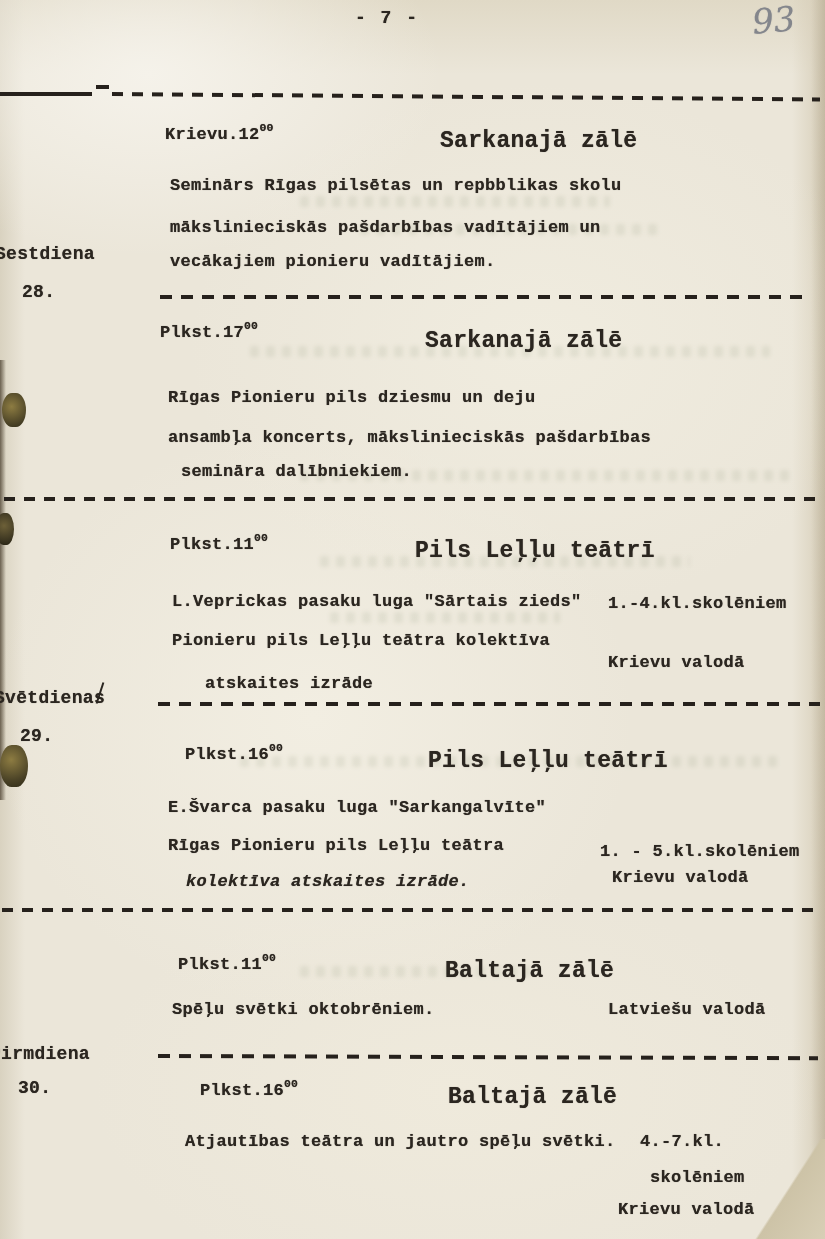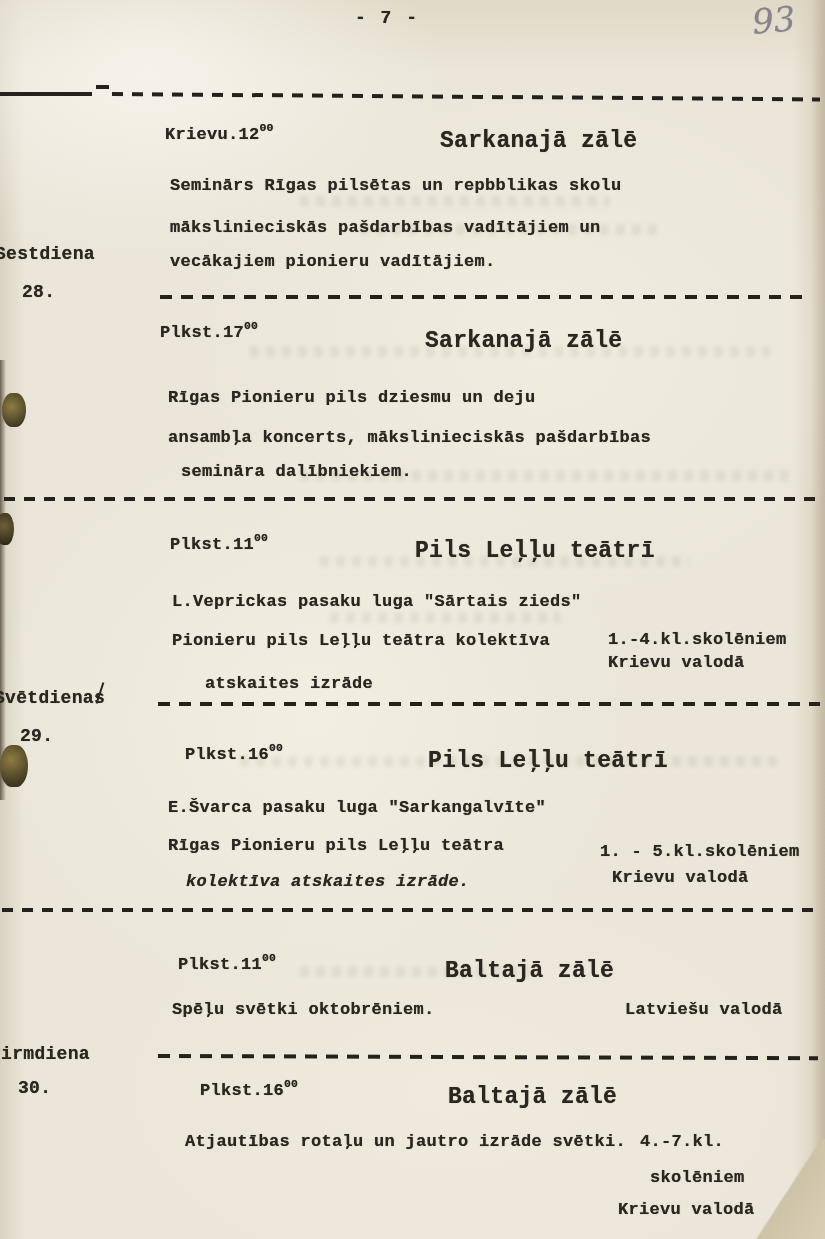--- a/index.html
+++ b/index.html
@@ -98,21 +98,21 @@
   <div class="t venue" style="left:425px;top:328px;">Sarkanajā zālē</div>
   <div class="t" style="left:168px;top:388px;">Rīgas Pionieru pils dziesmu un deju</div>
   <div class="t" style="left:168px;top:428px;text-align:center;">ansambļa koncerts, mākslinieciskās pašdarbības</div>
   <div class="t" style="left:181px;top:462px;">semināra dalībniekiem.</div>
 
   <div class="sep" style="left:4px;top:497px;width:816px;"></div>
 
   <div class="t" style="left:170px;top:532px;"><span>Plkst.11</span><sup class="deg">00</sup></div>
   <div class="t venue" style="left:415px;top:538px;">Pils Leļļu teātrī</div>
   <div class="t" style="left:172px;top:592px;">L.Veprickas pasaku luga "Sārtais zieds"</div>
-  <div class="t" style="left:608px;top:630px;">1.-4.kl.skolēniem</div>
+  <div class="t" style="left:608px;top:594px;">1.-4.kl.skolēniem</div>
   <div class="t" style="left:172px;top:631px;">Pionieru pils Leļļu teātra kolektīva</div>
   <div class="t" style="left:608px;top:653px;">Krievu valodā</div>
   <div class="t" style="left:205px;top:674px;">atskaites izrāde</div>
 
   <div class="t day" style="left:-6px;top:688px;">Svētdienas</div>
   <div class="slash" style="left:99px;top:682px;height:22px;"></div>
   <div class="t day" style="left:20px;top:726px;">29.</div>
 
   <div class="sep alt" style="left:158px;top:702px;width:662px;"></div>
 
@@ -122,27 +122,27 @@
   <div class="t" style="left:168px;top:836px;">Rīgas Pionieru pils Leļļu teātra</div>
   <div class="t" style="left:600px;top:842px;">1. - 5.kl.skolēniem</div>
   <div class="t" style="left:186px;top:872px;font-style:italic;">kolektīva atskaites izrāde.</div>
   <div class="t" style="left:612px;top:868px;">Krievu valodā</div>
 
   <div class="sep" style="left:2px;top:908px;width:813px;"></div>
 
   <div class="t" style="left:178px;top:952px;"><span>Plkst.11</span><sup class="deg">00</sup></div>
   <div class="t venue" style="left:445px;top:958px;">Baltajā zālē</div>
   <div class="t" style="left:172px;top:1000px;">Spēļu svētki oktobrēniem.</div>
-  <div class="t" style="left:608px;top:1000px;margin-left:17px;">Latviešu valodā</div>
+  <div class="t" style="left:608px;top:1000px;">Latviešu valodā</div>
 
   <div class="t day" style="left:-10px;top:1044px;">Pirmdiena</div>
   <div class="t day" style="left:18px;top:1078px;">30.</div>
 
   <div class="sep alt" style="left:158px;top:1054px;width:660px;transform:rotate(0.2deg);transform-origin:left center;"></div>
 
   <div class="t" style="left:200px;top:1078px;"><span>Plkst.16</span><sup class="deg">00</sup></div>
   <div class="t venue" style="left:448px;top:1084px;">Baltajā zālē</div>
-  <div class="t" style="left:185px;top:1132px;">Atjautības rotaļu un jautro izrāde svētki.</div>
+  <div class="t" style="left:185px;top:1132px;">Atjautības teātra un jautro spēļu svētki.</div>
   <div class="t" style="left:640px;top:1132px;">4.-7.kl.</div>
   <div class="t" style="left:650px;top:1168px;">skolēniem</div>
   <div class="t" style="left:618px;top:1200px;">Krievu valodā</div>
 
 </div>
 
 </body></html>

